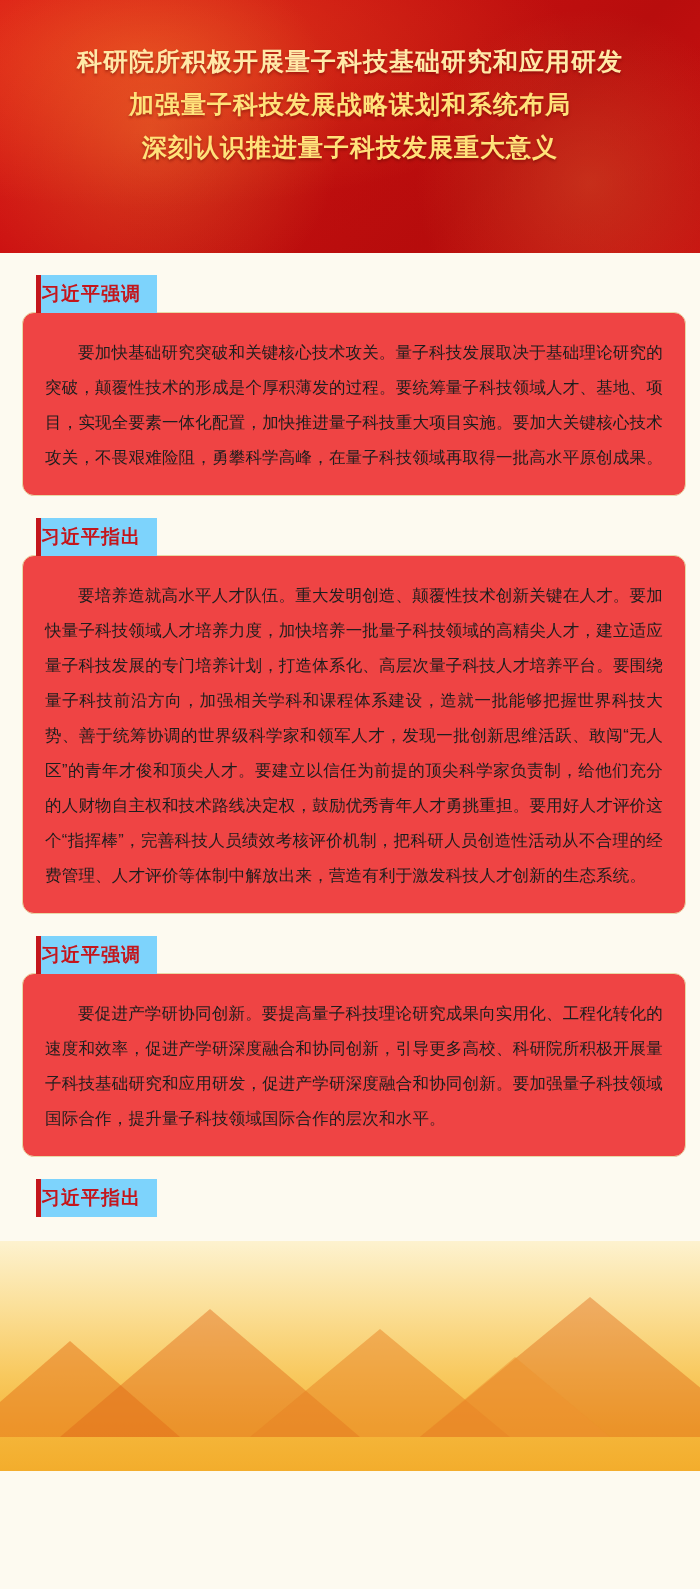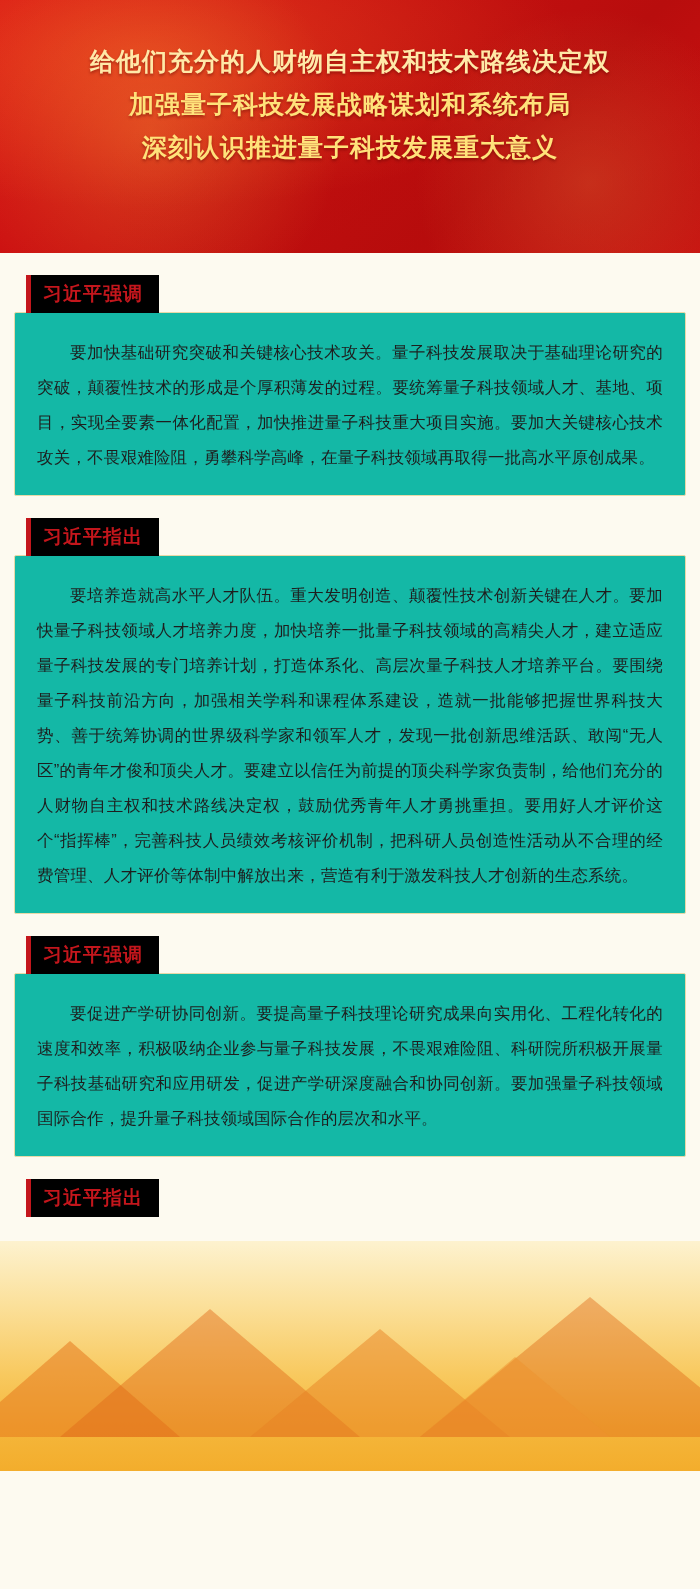--- a/index.html
+++ b/index.html
@@ -75,38 +75,39 @@
   }
 
   .section {
     position: relative;
     margin-top: 22px;
   }
   .section-label {
     display: inline-block;
     position: relative;
     z-index: 4;
-    background: #000000;
+    background: #7dd3fc;
     border-left: 5px solid #c4161c;
     color: #c4161c;
     font-size: 19px;
     font-weight: bold;
     letter-spacing: 1px;
-    padding: 6px 16px 6px 12px;
-    margin-left: 12px;
+    padding: 6px 16px 6px 0;
+    margin-left: 22px;
     box-sizing: border-box;
   }
   .section-body {
     position: relative;
     margin-top: -1px;
-    background: #14b8a6;
+    background: #ef4444;
     border: 1px solid #e8d9a8;
-    border-radius: 2px;
+    border-radius: 12px;
     padding: 22px 22px 20px 22px;
     box-sizing: border-box;
+    margin-left: 8px;
   }
   .section-body p {
     margin: 0;
     color: #1e1e1e;
     font-size: 16.5px;
     line-height: 35px;
     text-align: justify;
     text-indent: 2em;
     letter-spacing: 0.2px;
   }
@@ -153,21 +154,21 @@
     border-bottom-color: rgba(238,145,45,0.5);
   }
 </style>
 </head>
 <body>
 
 <div class="page">
 
   <div class="header">
     <div class="header-inner">
-      <div class="title-line">给他们充分的人财物自主权和技术路线决定权</div>
+      <div class="title-line">科研院所积极开展量子科技基础研究和应用研发</div>
       <div class="title-line sub">加强量子科技发展战略谋划和系统布局</div>
       <div class="title-line sub">深刻认识推进量子科技发展重大意义</div>
     </div>
   </div>
 
   <div class="content">
 
     <div class="section">
       <div class="section-label">习近平强调</div>
       <div class="section-body">
@@ -178,21 +179,21 @@
     <div class="section">
       <div class="section-label">习近平指出</div>
       <div class="section-body">
         <p>要培养造就高水平人才队伍。重大发明创造、颠覆性技术创新关键在人才。要加快量子科技领域人才培养力度，加快培养一批量子科技领域的高精尖人才，建立适应量子科技发展的专门培养计划，打造体系化、高层次量子科技人才培养平台。要围绕量子科技前沿方向，加强相关学科和课程体系建设，造就一批能够把握世界科技大势、善于统筹协调的世界级科学家和领军人才，发现一批创新思维活跃、敢闯“无人区”的青年才俊和顶尖人才。要建立以信任为前提的顶尖科学家负责制，给他们充分的人财物自主权和技术路线决定权，鼓励优秀青年人才勇挑重担。要用好人才评价这个“指挥棒”，完善科技人员绩效考核评价机制，把科研人员创造性活动从不合理的经费管理、人才评价等体制中解放出来，营造有利于激发科技人才创新的生态系统。</p>
       </div>
     </div>
 
     <div class="section">
       <div class="section-label">习近平强调</div>
       <div class="section-body">
-        <p>要促进产学研协同创新。要提高量子科技理论研究成果向实用化、工程化转化的速度和效率，积极吸纳企业参与量子科技发展，不畏艰难险阻、科研院所积极开展量子科技基础研究和应用研发，促进产学研深度融合和协同创新。要加强量子科技领域国际合作，提升量子科技领域国际合作的层次和水平。</p>
+        <p>要促进产学研协同创新。要提高量子科技理论研究成果向实用化、工程化转化的速度和效率，促进产学研深度融合和协同创新，引导更多高校、科研院所积极开展量子科技基础研究和应用研发，促进产学研深度融合和协同创新。要加强量子科技领域国际合作，提升量子科技领域国际合作的层次和水平。</p>
       </div>
     </div>
 
     <div class="section">
       <div class="section-label">习近平指出</div>
     </div>
 
   </div>
 
   <div class="footer">

